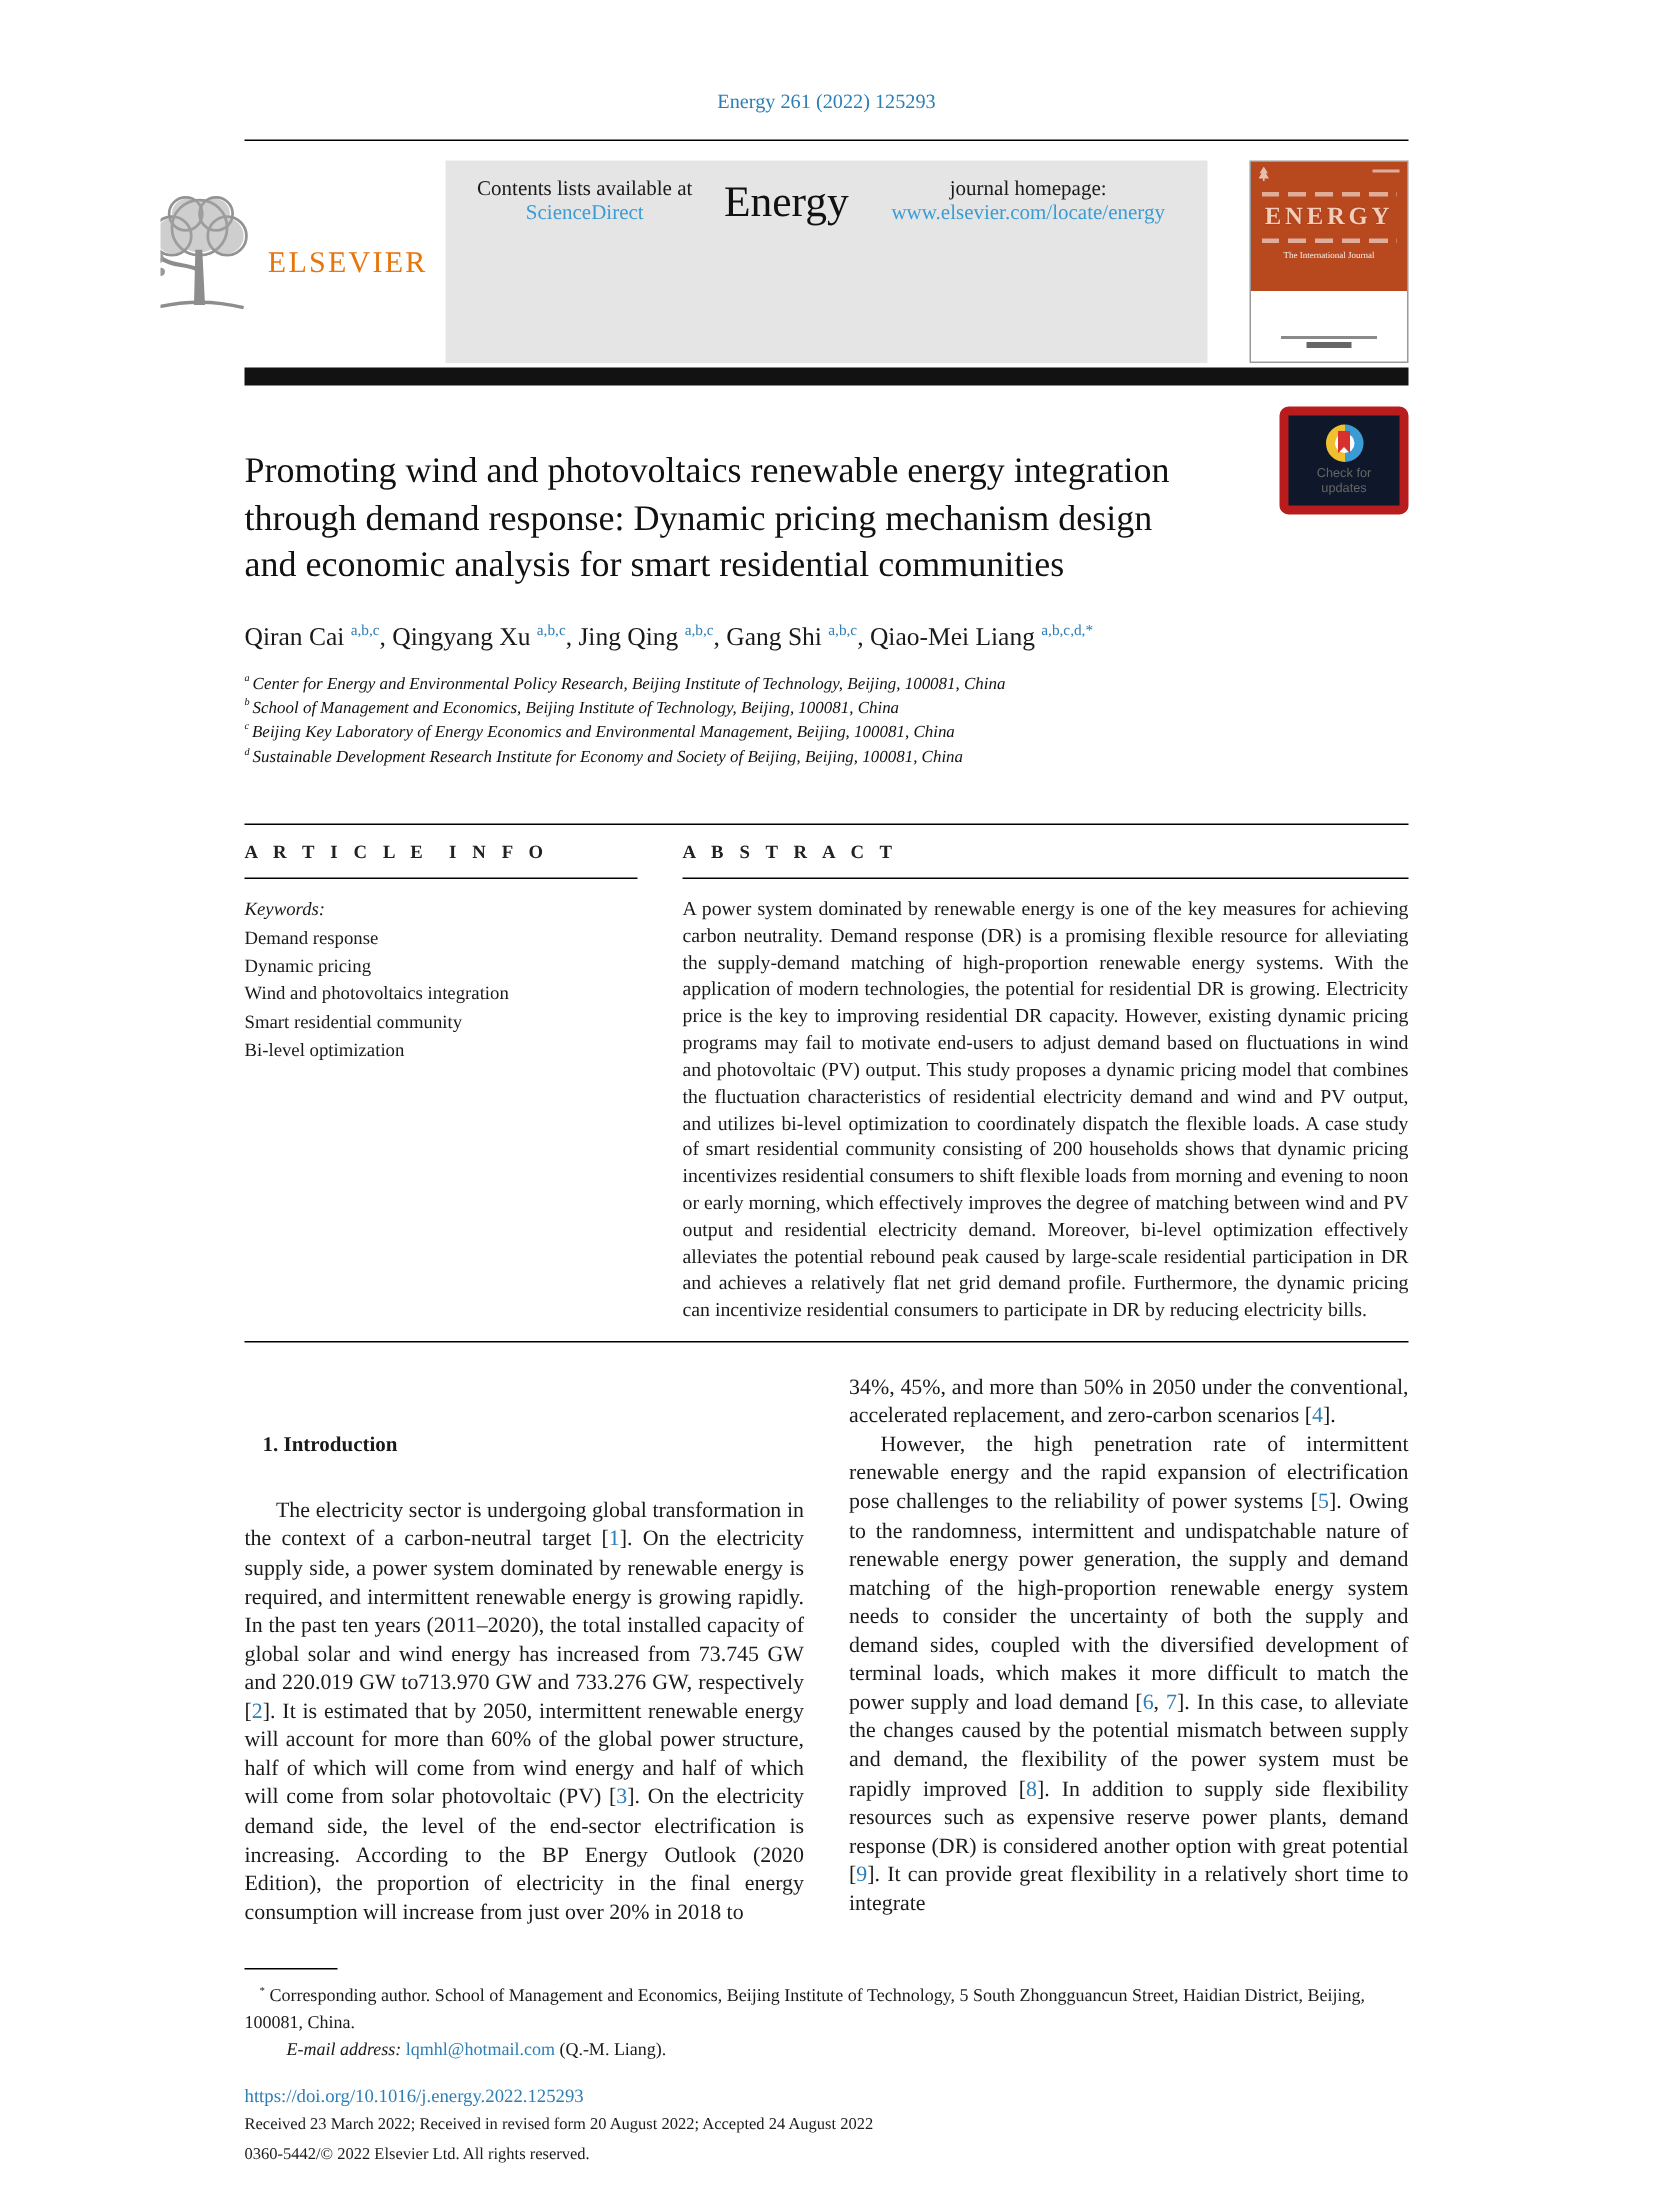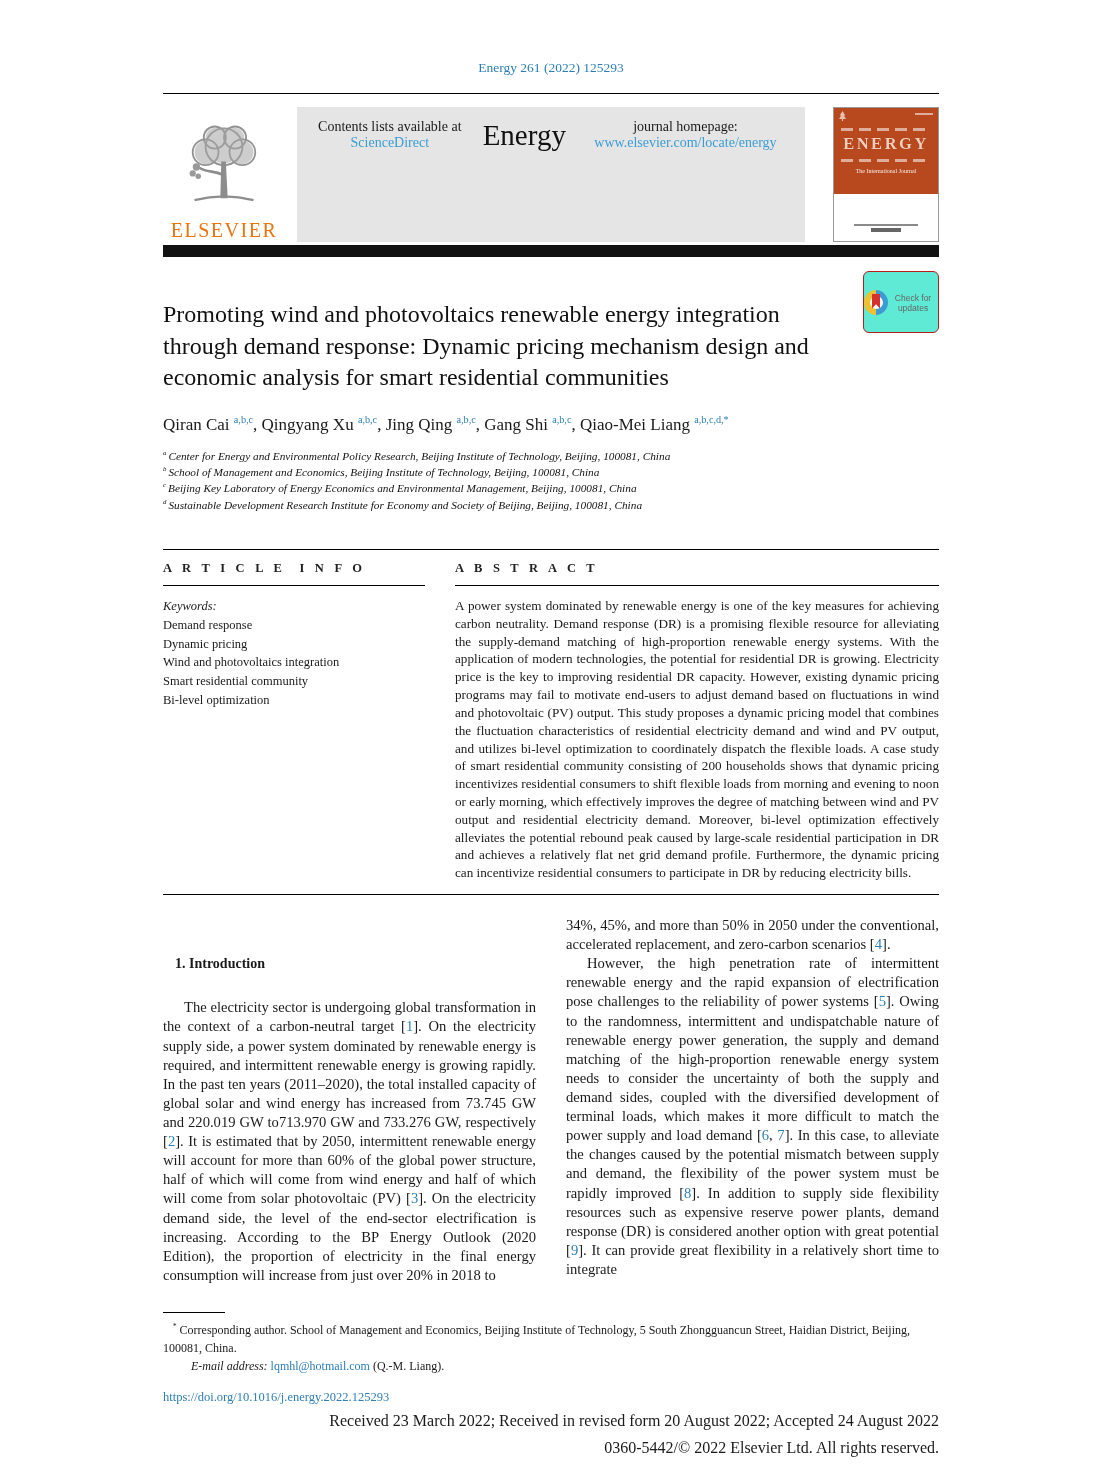--- a/index.html
+++ b/index.html
@@ -6,21 +6,21 @@
   .page{
     width:888px;height:1469px;margin:0 auto;background:#fff;
     box-sizing:border-box;padding:0 56px;position:relative;overflow:hidden;
     font-family:"Liberation Serif","DejaVu Serif",serif;color:#1a1a1a;
   }
   
   .journal-ref{padding-top:60px;text-align:center;font-size:13.5px;color:#2d7eb4;}
   .top-rule{border-top:1.5px solid #000;margin-top:17px;}
   
   .header-row{display:flex;margin-top:13px;height:135px;align-items:stretch;}
-  .logo-col{width:122px;display:flex;flex-direction:column;justify-content:flex-end;align-items:center;padding-right:4px;}
+  .logo-col{width:122px;display:flex;flex-direction:row;justify-content:flex-end;align-items:center;padding-right:4px;}
   .elsevier-word{font-size:20px;letter-spacing:1.5px;color:#e8740c;margin-top:2px;}
   .header-band{flex:1;background:#e5e5e5;margin-left:8px;display:flex;justify-content:space-between;text-align:center;padding:12px 0 10px;}
   .contents-line{font-size:14px;color:#1a1a1a;}
   .link{color:#3b9cd4;cursor:pointer;text-decoration:none;}
   .journal-name{font-size:29px;color:#111;}
   .homepage-line{font-size:14px;color:#1a1a1a;}
   
   .cover{width:106px;margin-left:28px;border:1px solid #9a9a9a;display:flex;flex-direction:column;background:#fff;box-sizing:border-box;}
   .cover-top{background:#b8491f;height:86px;position:relative;padding:3px 5px;box-sizing:border-box;}
   .cover-head{display:flex;justify-content:space-between;align-items:flex-start;height:12px;}
@@ -29,21 +29,21 @@
   .cover-row{height:3px;margin:5px 2px 0;background:repeating-linear-gradient(90deg,rgba(255,255,255,.55) 0 12px,transparent 12px 18px);}
   .cover-title{margin-top:3px;text-align:center;font-weight:700;font-size:16.5px;letter-spacing:2.5px;color:#f3cdb9;text-shadow:0 0 1px #8f2e10;}
   .cover-subtitle{margin-top:6px;text-align:center;font-size:6px;color:rgba(255,255,255,.9);}
   .cover-bottom{flex:1;display:flex;flex-direction:column;justify-content:flex-end;align-items:center;padding-bottom:9px;}
   .cover-foot-bar1{width:64px;height:2px;background:#8a8a8a;margin:2px 0;}
   .cover-foot-bar2{width:30px;height:4px;background:#666;}
   .black-bar{height:12px;background:#121212;margin-top:3px;}
   
   .title-row{display:flex;margin-top:42px;}
   h1{margin:0;flex:1;font-size:24px;font-weight:400;line-height:31.5px;color:#111;padding-right:46px;}
-  .check-updates{width:74px;height:60px;border:1px solid #b91c1c;border-radius:6px;background:#5eead4;margin-top:-28px;display:flex;align-items:center;justify-content:center;flex:0 0 auto;cursor:pointer;}
+  .check-updates{width:74px;height:60px;border:6px solid #b91c1c;border-radius:6px;background:#0f172a;margin-top:-28px;display:flex;flex-direction:column;align-items:center;justify-content:center;flex:0 0 auto;cursor:pointer;}
   .cfu-donut{width:25px;height:25px;border-radius:50%;background:conic-gradient(#3a9bd5 0 50%,#efc12e 50% 100%);position:relative;display:flex;align-items:center;justify-content:center;}
   .cfu-donut::after{content:"";width:13px;height:13px;border-radius:50%;background:#fcfcfc;position:absolute;}
   .cfu-bookmark{width:8px;height:15px;background:#d6312e;position:absolute;top:4px;z-index:2;clip-path:polygon(0 0,100% 0,100% 100%,50% 72%,0 100%);}
   .cfu-text{font-family:"Liberation Sans","DejaVu Sans",sans-serif;font-size:8.5px;line-height:1.15;color:#666;text-align:center;margin-top:3px;width:52px;}
   
   .authors{margin-top:21px;font-size:17px;color:#1a1a1a;}
   sup{font-size:.6em;line-height:0;}
   sup.link{color:#2d7eb4;}
   .affiliations{margin-top:13px;font-style:italic;font-size:11.3px;line-height:1.45;color:#111;}
   .affiliations sup{margin-right:2px;}
@@ -66,21 +66,21 @@
   .section-heading{font-weight:700;font-size:14px;margin:39px 12px 25px;text-align:left;}
   .col p{margin:0;}
   .indent{text-indent:21px;}
   .cite{color:#2d7eb4;}
   
   .footnote{margin-top:27px;}
   .fn-rule{width:62px;border-top:1px solid #000;margin-bottom:8px;}
   .fn-par{font-size:12px;line-height:1.5;margin:0;text-indent:10px;}
   .fn-email{font-size:12px;line-height:1.5;margin:0;text-indent:28px;}
   .fn-doi{margin-top:15px;font-size:12.5px;color:#2d7eb4;cursor:pointer;}
-  .fn-line{font-size:16px;line-height:1.45;margin-top:4px;text-align:right;}
+  .fn-line{font-size:11px;line-height:1.45;margin-top:4px;}
   .ital{font-style:italic;}
 </style>
 </head>
 <body>
 
 <div class="page">
 
   <div class="journal-ref">Energy 261 (2022) 125293</div>
   <div class="top-rule"></div>
 

